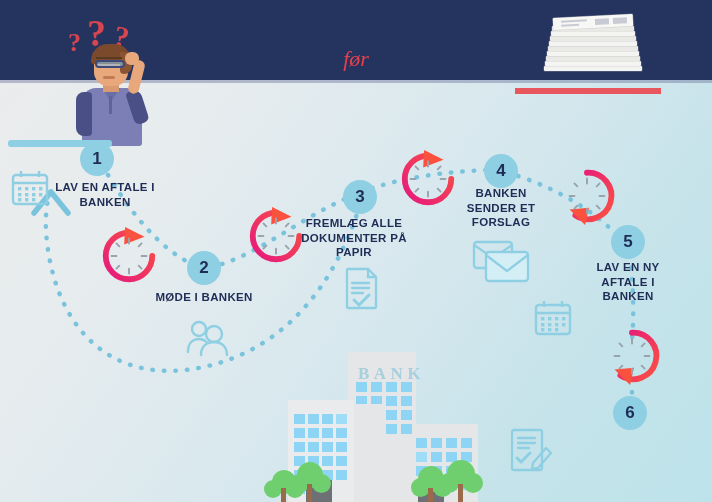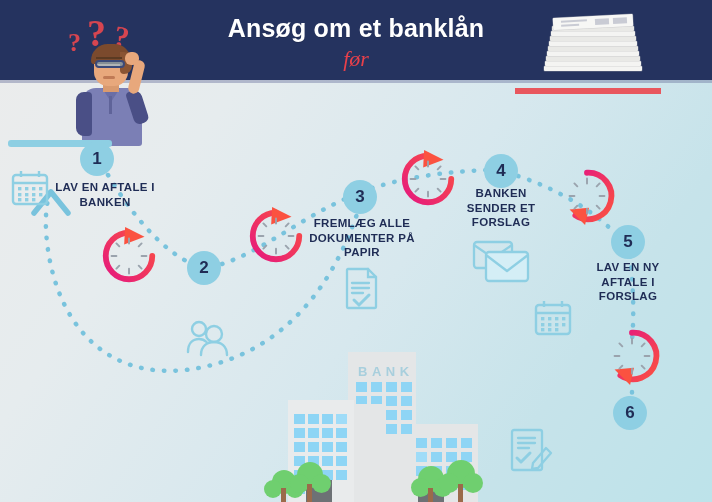--- a/index.html
+++ b/index.html
@@ -114,34 +114,33 @@
   .icon-wrap{ position:absolute; }
 
   
   .bank { position:absolute; left:300px; top:352px; width:175px; height:150px; }
   .blk { position:absolute; }
   .win { position:absolute; background:#8ed5f5; }
   .door{ position:absolute; background:#6d7175; }
   .tree-c{ position:absolute; background:#6fcf6f; border-radius:50%; }
   .tree-t{ position:absolute; background:#9b6a4a; }
   .bank-word{
-    position:absolute; color:#a8cfdd; font-weight:bold; font-size:13px;
-    letter-spacing:4.5px; font-family:Liberation Sans, sans-serif;
+    position:absolute; color:#a8cfdd; font-weight:bold; font-size:17px;
+    letter-spacing:4.5px; font-family:Liberation Serif, serif;
   }
 </style>
 </head>
 <body>
 
 <div id="stage">
 
   <div class="bg-body"></div>
   <div class="header-band"></div>
   <div class="header-shadow"></div>
 
-  <div class="title">Ansøg om et banklån</div>
   <div class="subtitle">før</div>
 
   <div class="man">
     <span class="q q1">?</span>
     <span class="q q2">?</span>
     <span class="q q3">?</span>
     <div class="torso"></div>
     <div class="armL"></div>
     <div class="armR"></div>
     <div class="collar"></div>
@@ -310,31 +309,32 @@
         <rect x="22" y="25" width="3.4" height="3.4"></rect>
           <rect x="29" y="25" width="3.4" height="3.4"></rect>
         <rect x="8" y="30" width="3.4" height="3.4"></rect>
           <rect x="15" y="30" width="3.4" height="3.4"></rect>
         <rect x="22" y="30" width="3.4" height="3.4"></rect>
       </g>
     </svg>
   </div>
 
   <div class="step-circle" style="left:187px;top:251px;">2</div>
+  <div class="step-label" style="left:134px;top:290px;width:140px;white-space:pre-line;">MØDE I BANKEN</div>
   <div class="icon-wrap" style="left:183px;top:318px;">
     <svg width="48" height="42" viewBox="0 0 48 42" fill="none" stroke="#8ecfe3" stroke-width="2.4" stroke-linecap="round">
       <circle cx="16" cy="11" r="7"></circle>
       <path d="M5,34 C5,25 10,21 16,21 C19,21 21.5,22 23.5,24"></path>
       <circle cx="31" cy="16" r="8"></circle>
       <path d="M18,37 C18,28 24,24 31,24 C38,24 44,28 44,37"></path>
     </svg>
   </div>
 
   <div class="step-circle" style="left:343px;top:180px;">3</div>
-  <div class="step-label" style="left:296px;top:216px;width:132px;white-space:pre-line;">FREMLÆG ALLE
+  <div class="step-label" style="left:288px;top:216px;width:132px;white-space:pre-line;">FREMLÆG ALLE
 DOKUMENTER PÅ
 PAPIR</div>
   <div class="icon-wrap" style="left:343px;top:266px;">
     <svg width="38" height="44" viewBox="0 0 38 44" fill="none" stroke="#8ecfe3" stroke-width="2.3" stroke-linecap="round">
       <path d="M5,3 h20 l8,8 v30 a1,1 0 0 1 -1,1 h-27 a1,1 0 0 1 -1,-1 v-37 a1,1 0 0 1 1,-1 z"></path>
       <path d="M25,3 v8 h8"></path>
       <line x1="9" y1="17" x2="26" y2="17"></line>
         <line x1="9" y1="22" x2="26" y2="22"></line>
       <line x1="9" y1="27" x2="20" y2="27"></line>
       <path d="M11,34 l5,5 l10,-10" stroke-width="3"></path>
@@ -350,21 +350,21 @@
       <rect x="4" y="4" width="38" height="26" rx="3"></rect>
       <path d="M4,7 L23,20 L42,7"></path>
       <rect x="16" y="14" width="42" height="29" rx="3" fill="#d4eef6"></rect>
       <path d="M16,17 L37,33 L58,17"></path>
     </svg>
   </div>
 
   <div class="step-circle" style="left:611px;top:225px;">5</div>
   <div class="step-label" style="left:572px;top:260px;width:112px;white-space:pre-line;">LAV EN NY
 AFTALE I
-FORSLAG</div>
+BANKEN</div>
   <div class="icon-wrap" style="left:533px;top:298px;">
     <svg width="40" height="40" viewBox="0 0 40 40" fill="none" stroke="#8ecfe3" stroke-width="2.4">
       <rect x="3" y="7" width="34" height="29" rx="3"></rect>
       <line x1="3" y1="15" x2="37" y2="15"></line>
       <line x1="11" y1="3" x2="11" y2="9"></line>
         <line x1="29" y1="3" x2="29" y2="9"></line>
       <g fill="#8ecfe3" stroke="none">
         <rect x="8" y="19" width="3.4" height="3.4"></rect>
           <rect x="15" y="19" width="3.4" height="3.4"></rect>
         <rect x="22" y="19" width="3.4" height="3.4"></rect>

